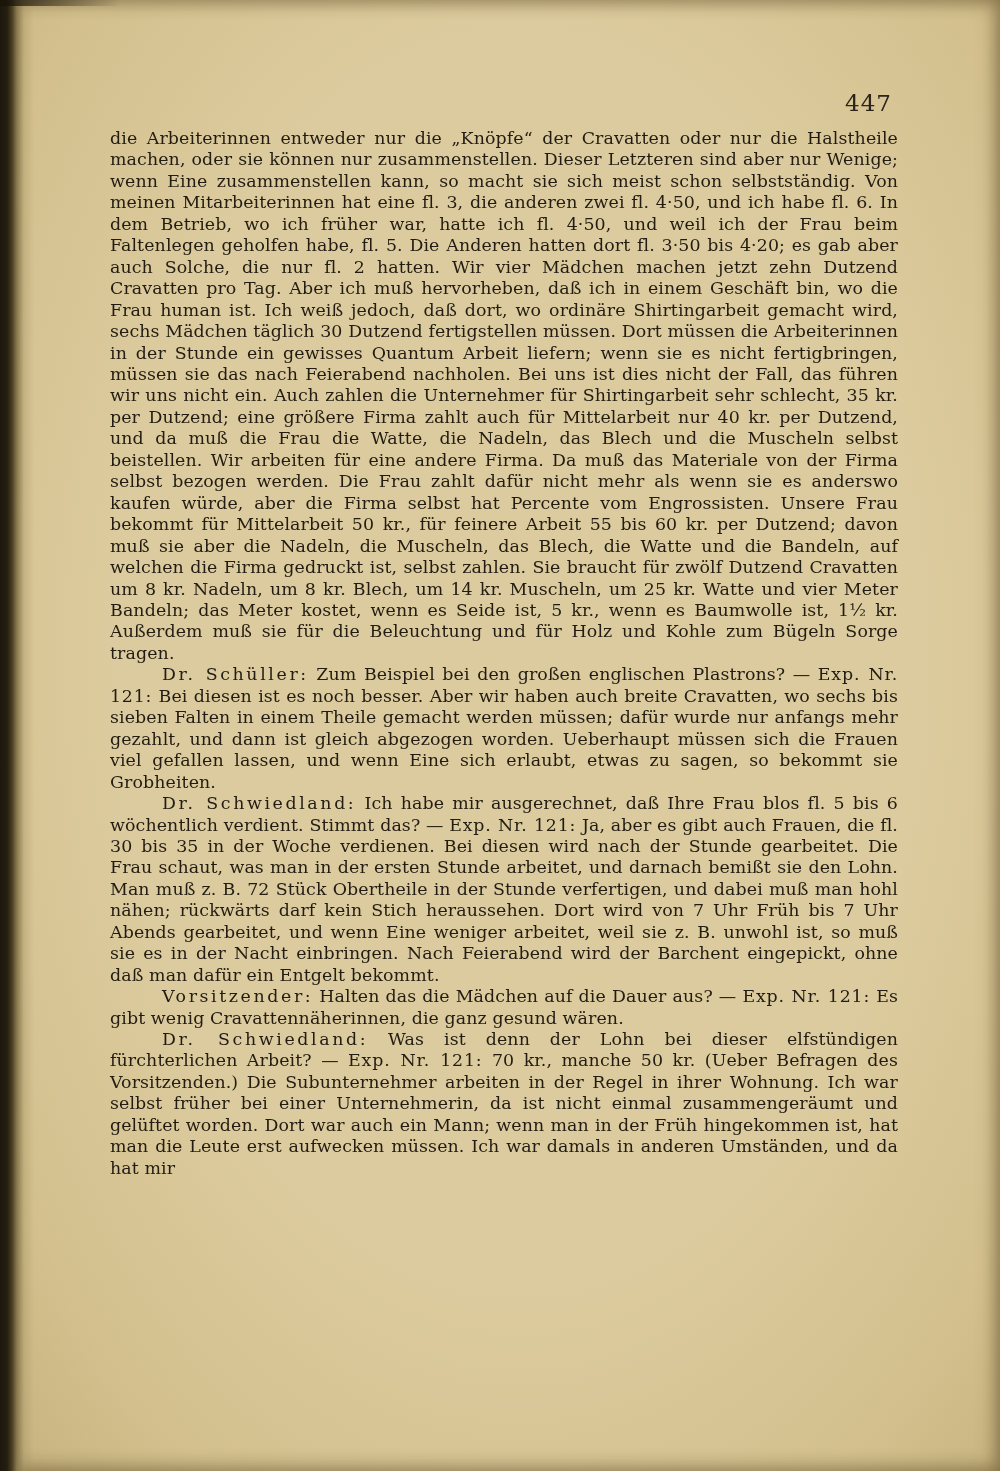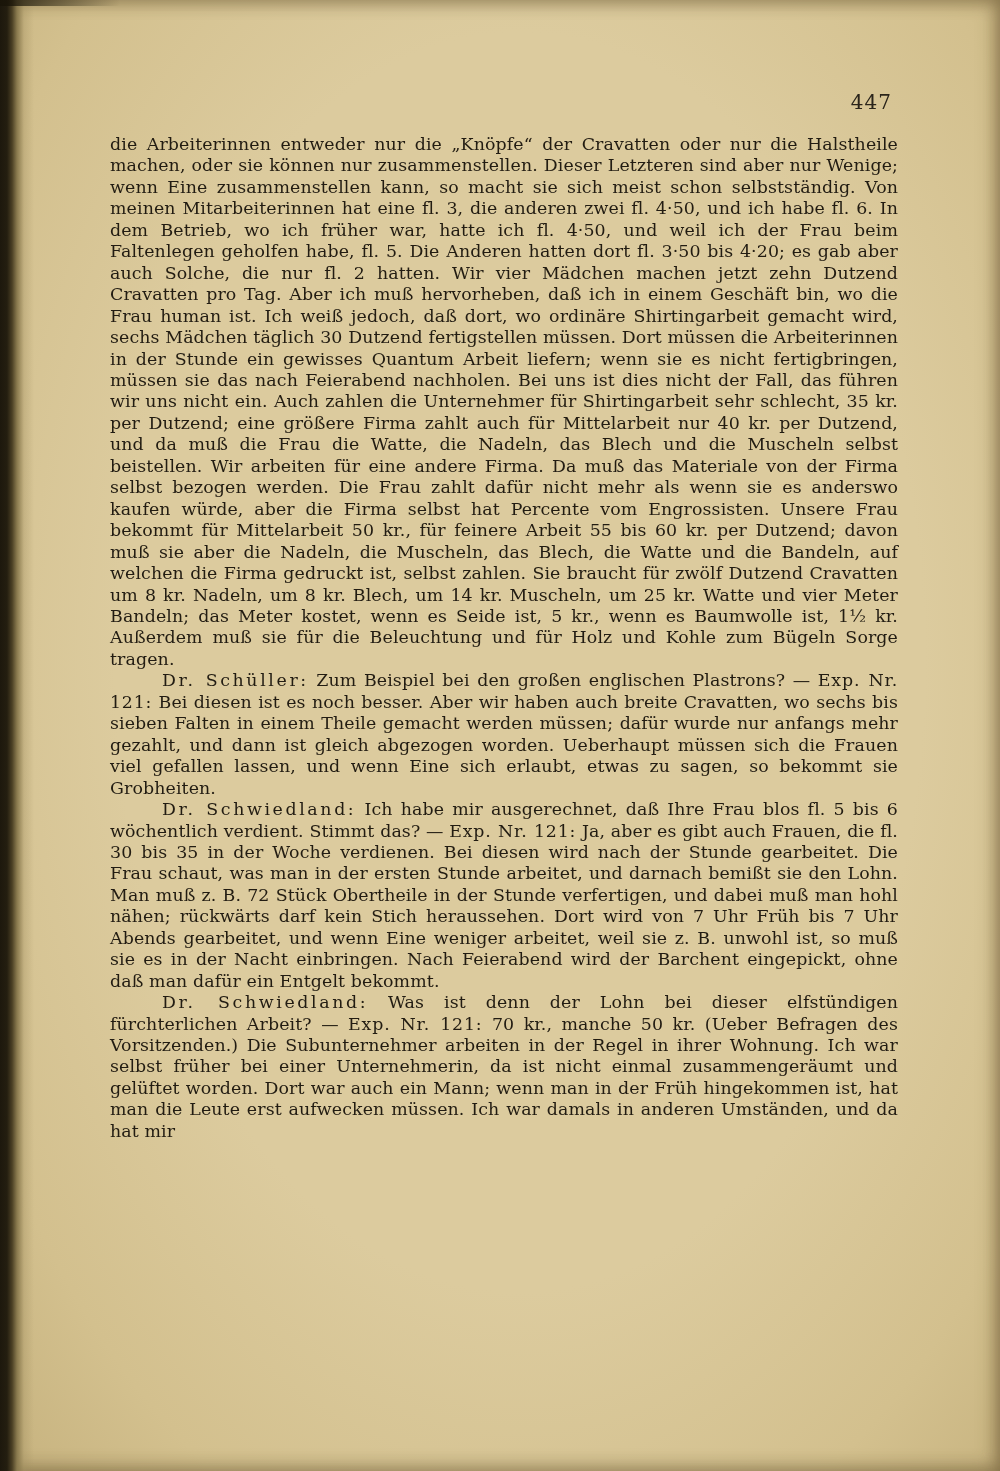--- a/index.html
+++ b/index.html
@@ -35,28 +35,28 @@
     left: 0; top: 0;
     width: 120px; height: 6px;
     background: linear-gradient(90deg, rgba(25,20,8,0.85), rgba(25,20,8,0));
   }
   .page-number {
     position: absolute;
     top: 90px;
     right: 108px;
     width: 120px;
     text-align: right;
-    font-size: 20px;
+    font-size: 23px;
     color: #2a241a;
     letter-spacing: 1px;
   }
   .text-block {
     position: absolute;
     left: 110px;
-    top: 134px;
+    top: 128px;
     width: 788px;
     font-size: 17.4px;
     line-height: 21.45px;
     text-align: justify;
     color: #221c12;
     -webkit-hyphens: auto;
     hyphens: auto;
   }
   .para {
     margin: 0;
@@ -79,15 +79,16 @@
 <body>
 
 <div class="scan" lang="de">
   <div class="binding-edge"></div>
   <div class="top-edge-shadow"></div>
   <div class="page-number">447</div>
   <div class="text-block" id="text-block">
       <p class="para"><span class="run-normal">die Arbeiterinnen entweder nur die „Knöpfe“ der Cravatten oder nur die Halstheile machen, oder sie können nur zusammenstellen. Dieser Letzteren sind aber nur Wenige; wenn Eine zusammenstellen kann, so macht sie sich meist schon selbstständig. Von meinen Mitarbeiterinnen hat eine fl. 3, die anderen zwei fl. 4·50, und ich habe fl. 6. In dem Betrieb, wo ich früher war, hatte ich fl. 4·50, und weil ich der Frau beim Faltenlegen geholfen habe, fl. 5. Die Anderen hatten dort fl. 3·50 bis 4·20; es gab aber auch Solche, die nur fl. 2 hatten. Wir vier Mädchen machen jetzt zehn Dutzend Cravatten pro Tag. Aber ich muß hervorheben, daß ich in einem Geschäft bin, wo die Frau human ist. Ich weiß jedoch, daß dort, wo ordinäre Shirtingarbeit gemacht wird, sechs Mädchen täglich 30 Dutzend fertigstellen müssen. Dort müssen die Arbeiterinnen in der Stunde ein gewisses Quantum Arbeit liefern; wenn sie es nicht fertigbringen, müssen sie das nach Feierabend nachholen. Bei uns ist dies nicht der Fall, das führen wir uns nicht ein. Auch zahlen die Unternehmer für Shirtingarbeit sehr schlecht, 35 kr. per Dutzend; eine größere Firma zahlt auch für Mittelarbeit nur 40 kr. per Dutzend, und da muß die Frau die Watte, die Nadeln, das Blech und die Muscheln selbst beistellen. Wir arbeiten für eine andere Firma. Da muß das Materiale von der Firma selbst bezogen werden. Die Frau zahlt dafür nicht mehr als wenn sie es anderswo kaufen würde, aber die Firma selbst hat Percente vom Engrossisten. Unsere Frau bekommt für Mittelarbeit 50 kr., für feinere Arbeit 55 bis 60 kr. per Dutzend; davon muß sie aber die Nadeln, die Muscheln, das Blech, die Watte und die Bandeln, auf welchen die Firma gedruckt ist, selbst zahlen. Sie braucht für zwölf Dutzend Cravatten um 8 kr. Nadeln, um 8 kr. Blech, um 14 kr. Muscheln, um 25 kr. Watte und vier Meter Bandeln; das Meter kostet, wenn es Seide ist, 5 kr., wenn es Baumwolle ist, 1½ kr. Außerdem muß sie für die Beleuchtung und für Holz und Kohle zum Bügeln Sorge tragen.</span></p>
       <p class="para indent"><span class="run-speaker">Dr. Schüller:</span><span class="run-normal"> Zum Beispiel bei den großen englischen Plastrons? — </span><span class="run-exp">Exp. Nr. 121:</span><span class="run-normal"> Bei diesen ist es noch besser. Aber wir haben auch breite Cravatten, wo sechs bis sieben Falten in einem Theile gemacht werden müssen; dafür wurde nur anfangs mehr gezahlt, und dann ist gleich abgezogen worden. Ueberhaupt müssen sich die Frauen viel gefallen lassen, und wenn Eine sich erlaubt, etwas zu sagen, so bekommt sie Grobheiten.</span></p>
       <p class="para indent"><span class="run-speaker">Dr. Schwiedland:</span><span class="run-normal"> Ich habe mir ausgerechnet, daß Ihre Frau blos fl. 5 bis 6 wöchentlich verdient. Stimmt das? — </span><span class="run-exp">Exp. Nr. 121:</span><span class="run-normal"> Ja, aber es gibt auch Frauen, die fl. 30 bis 35 in der Woche verdienen. Bei diesen wird nach der Stunde gearbeitet. Die Frau schaut, was man in der ersten Stunde arbeitet, und darnach bemißt sie den Lohn. Man muß z. B. 72 Stück Obertheile in der Stunde verfertigen, und dabei muß man hohl nähen; rückwärts darf kein Stich heraussehen. Dort wird von 7 Uhr Früh bis 7 Uhr Abends gearbeitet, und wenn Eine weniger arbeitet, weil sie z. B. unwohl ist, so muß sie es in der Nacht einbringen. Nach Feierabend wird der Barchent eingepickt, ohne daß man dafür ein Entgelt bekommt.</span></p>
+      <p class="para indent"><span class="run-speaker">Vorsitzender:</span><span class="run-normal"> Halten das die Mädchen auf die Dauer aus? — </span><span class="run-exp">Exp. Nr. 121:</span><span class="run-normal"> Es gibt wenig Cravattennäherinnen, die ganz gesund wären.</span></p>
       <p class="para indent"><span class="run-speaker">Dr. Schwiedland:</span><span class="run-normal"> Was ist denn der Lohn bei dieser elfstündigen fürchterlichen Arbeit? — </span><span class="run-exp">Exp. Nr. 121:</span><span class="run-normal"> 70 kr., manche 50 kr. (Ueber Befragen des Vorsitzenden.) Die Subunternehmer arbeiten in der Regel in ihrer Wohnung. Ich war selbst früher bei einer Unternehmerin, da ist nicht einmal zusammengeräumt und gelüftet worden. Dort war auch ein Mann; wenn man in der Früh hingekommen ist, hat man die Leute erst aufwecken müssen. Ich war damals in anderen Umständen, und da hat mir</span></p>
     </div>
 </div>
 
 </body></html>

